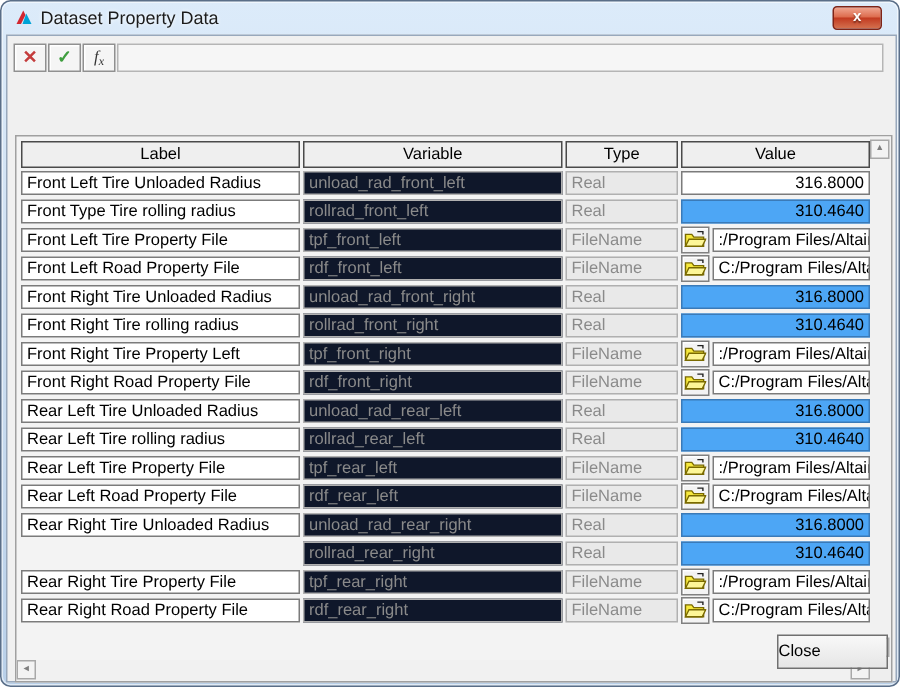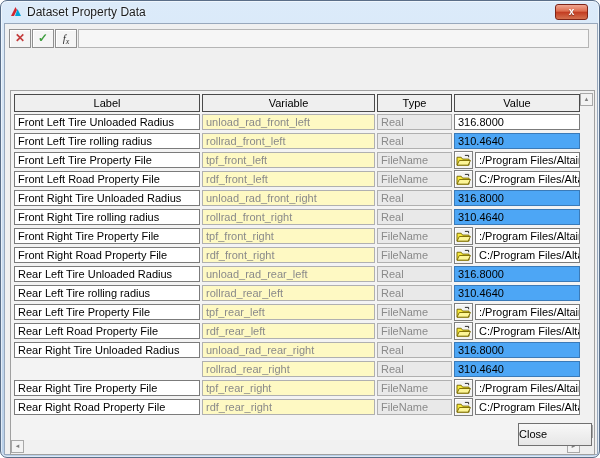--- a/index.html
+++ b/index.html
@@ -34,23 +34,23 @@
     background:#f6f6f6; border:1px solid #b5b5b5; font-size:11px; line-height:17px; padding:0 3px; }
   
   .panel { position:absolute; left:5px; top:27px; width:585px; height:365px;
     background:#f3f3f3; border:1px solid #a0a0a0;margin-top:39px; }
   .hcell { position:absolute; top:3px; height:18px; background:#efefef; border:1px solid #4a4a4a;
     font-size:11px; color:#000; text-align:center; line-height:16px; }
   .row { position:absolute; left:0; width:583px; height:19px; }
   .cell { position:absolute; top:1px; height:16px; font-size:11px; line-height:14px;
     padding:0 3px; white-space:nowrap; overflow:hidden; }
   .c-label { left:3px;   width:186px; background:#fff;     border:1px solid #7b7b7b; color:#000; }
-  .c-var   { left:191px; width:173px; background:#fef9c3;  border:1px solid #b0b0b0; color:#8a8a8a; }
+  .c-var   { left:191px; width:173px; background:#0f172a;  border:1px solid #b0b0b0; color:#8a8a8a; }
   .c-type  { left:366px; width:75px;  background:#e9e9e9;  border:1px solid #b0b0b0; color:#8a8a8a; }
-  .c-val   { left:443px; width:126px; border:1px solid #7b7b7b; color:#000; }
+  .c-val   { left:443px; width:126px; border:1px solid #7b7b7b; text-align:right; color:#000; }
   .c-val.plain { background:#fff; }
   .c-val.hl    { background:var(--hl,#4da6f5); border-color:#3a7ab8; }
   .folder-btn { position:absolute; left:443px; top:0; width:19px; height:18px;
     background:#f3f3f3; border:1px solid #808080; box-shadow:inset 1px 1px 0 #fff; padding:1px 0 0 1px; }
   .c-file { left:464px; width:105px; background:#fff; border:1px solid #7b7b7b; color:#000; }
   
   .vscroll { position:absolute; left:569px; top:0; width:14px; height:349px; background:#f1f1f1; }
   .hscroll { position:absolute; left:0; top:349px; width:569px; height:14px; background:#f1f1f1; }
   .corner  { position:absolute; left:569px; top:349px; width:14px; height:14px; background:#eeeeee; }
   .sbtn { position:absolute; width:13px; height:13px; background:#f3f3f3; border:1px solid #a8a8a8;
@@ -93,21 +93,21 @@
 
       <div>
           <div class="row" style="top: 22px;">
     <div class="cell c-label">Front Left Tire Unloaded Radius</div>
     <div class="cell c-var">unload_rad_front_left</div>
     <div class="cell c-type">Real</div>
     <div class="cell c-val plain">316.8000</div>
 
   </div>
           <div class="row" style="top: 41px;">
-    <div class="cell c-label">Front Left Tire rolling radius</div>
+    <div class="cell c-label">Front Type Tire rolling radius</div>
     <div class="cell c-var">rollrad_front_left</div>
     <div class="cell c-type">Real</div>
     <div class="cell c-val hl">310.4640</div>
 
   </div>
           <div class="row" style="top: 60px;">
     <div class="cell c-label">Front Left Tire Property File</div>
     <div class="cell c-var">tpf_front_left</div>
     <div class="cell c-type">FileName</div>
 
@@ -146,21 +146,21 @@
 
   </div>
           <div class="row" style="top: 117px;">
     <div class="cell c-label">Front Right Tire rolling radius</div>
     <div class="cell c-var">rollrad_front_right</div>
     <div class="cell c-type">Real</div>
     <div class="cell c-val hl">310.4640</div>
 
   </div>
           <div class="row" style="top: 136px;">
-    <div class="cell c-label">Front Right Tire Property File</div>
+    <div class="cell c-label">Front Right Tire Property Left</div>
     <div class="cell c-var">tpf_front_right</div>
     <div class="cell c-type">FileName</div>
 
     <div>
       <div class="folder-btn">
         <svg width="15" height="13" viewBox="0 0 16 14">
           <path d="M1 3.5 H5.5 L7 5.5 H14 V12 H1 Z" fill="#f7e93d" stroke="#7a6a00" stroke-width="1"></path>
           <path d="M1 12 L3.5 7 H15.5 L13 12 Z" fill="#fdf697" stroke="#7a6a00" stroke-width="1"></path>
           <path d="M9.5 1.5 H13.5 V3.5" fill="none" stroke="#222" stroke-width="1"></path>
         </svg>

